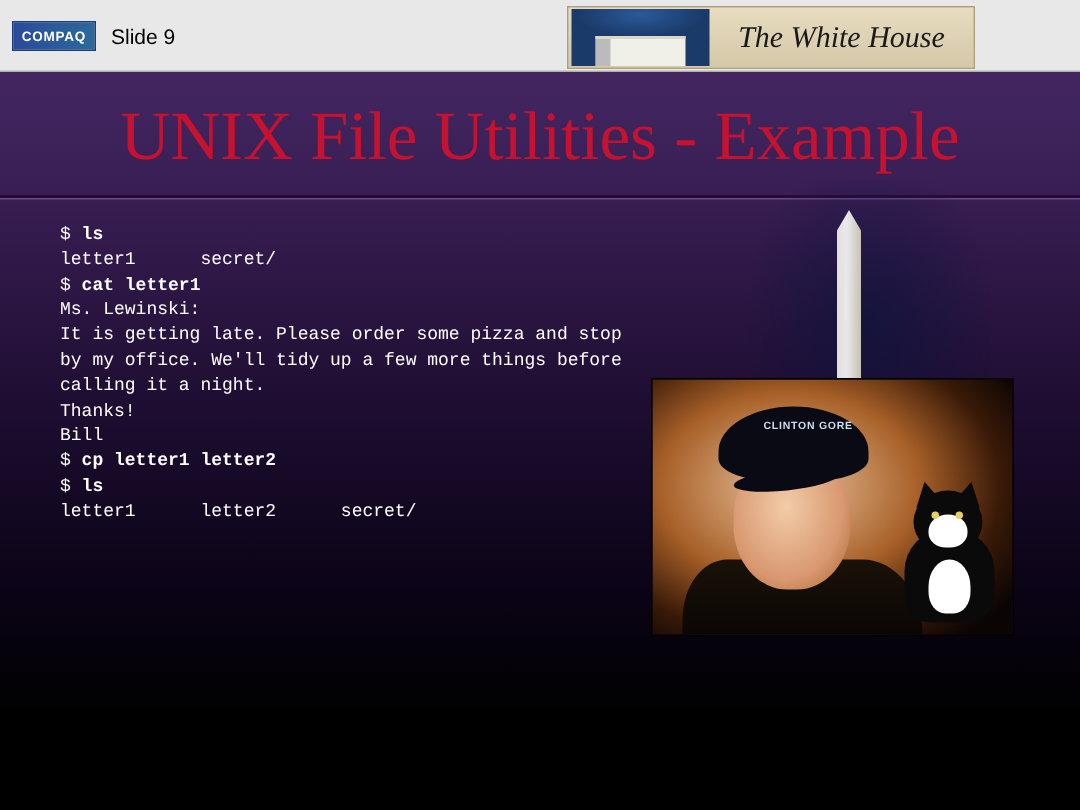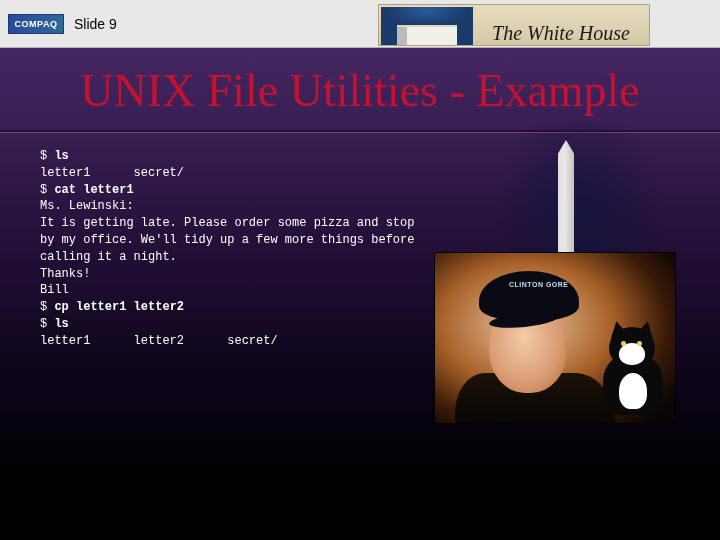--- a/index.html
+++ b/index.html
@@ -50,21 +50,21 @@
   }
   .wh-banner {
     position: absolute;
     right: 70px;
     top: 4px;
     width: 270px;
     height: 40px;
     background: linear-gradient(180deg, #e8dcc0 0%, #d4c8a8 100%);
     border: 1px solid #b0a078;
     display: flex;
-    align-items: flex-end;
+    align-items: center;
     overflow: hidden;
   }
   .wh-building {
     width: 92px;
     height: 38px;
     margin-left: 2px;
     background:
       radial-gradient(ellipse 70px 25px at 50% 10%, #2a5a9a 0%, #1a3a6a 60%, transparent 62%),
       linear-gradient(180deg, #1a3a6a 0%, #1a3a6a 100%);
     position: relative;

